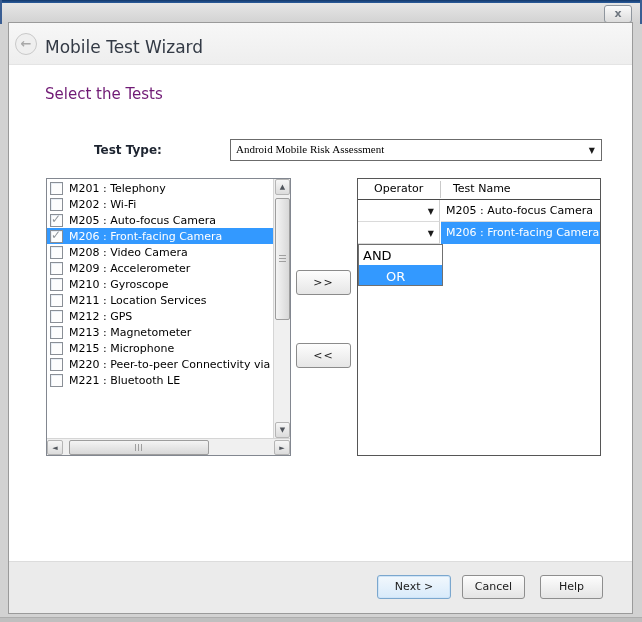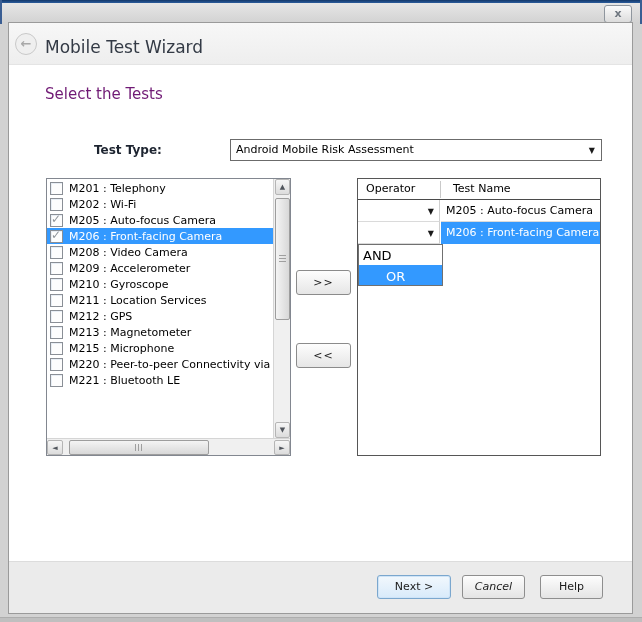--- a/index.html
+++ b/index.html
@@ -35,21 +35,21 @@
     border:1px solid #c9c9c9; border-radius:50%; background:#efefef;
     color:#a8a8a8; font-size:13px; font-weight:bold; text-align:center; line-height:20px; }
   .wiz-title { position:absolute; left:36px; top:14px; font-size:17px; color:#333a45; }
 
   .page-heading { position:absolute; left:36px; top:62px; font-size:15px; color:#701a75;text-align:right; }
 
   .testtype-label { position:absolute; left:58px; top:120px; font-size:12px;
     font-weight:bold; color:#1d2430;margin-left:27px; }
   .combo { position:absolute; left:221px; top:116px; width:372px; height:22px;
     border:1px solid #6b6b6b; background:#ffffff; }
-  .combo-value { position:absolute; left:5px; top:3px; font-size:11px; color:#000; }
+  .combo-value { position:absolute; left:5px; top:3px; font-size:11px; color:#000;font-family:Liberation Serif, serif; }
   .combo-arrow { position:absolute; right:6px; top:6px; font-size:8px; color:#1a1a1a; }
 
   
   .listbox { position:absolute; left:37px; top:155px; width:245px; height:278px;
     border:1px solid #828790; background:#fff; }
   .list-items { position:absolute; left:0; top:1px; width:226px; height:307px; overflow:hidden; }
   .list-item { position:relative; height:16px; display:flex; align-items:center;
     padding-left:3px; white-space:nowrap; overflow:hidden; }
   .list-item.selected { background:#3399ff; }
   .list-item.selected .item-label { color:#ffffff; }
@@ -90,21 +90,21 @@
     border:1px solid #8b8b8b; border-radius:3px;
     background:linear-gradient(#fdfdfd,#e6e6e6);
     font-size:11px; color:#1a1a1a; text-align:center; line-height:23px; letter-spacing:1px; }
   .xfer-add { top:247px; } .xfer-remove { top:320px; }
 
   
   .seltable { position:absolute; left:348px; top:155px; width:244px; height:278px;
     border:1px solid #565656; background:#fff; }
   .tbl-header { position:absolute; left:0; top:0; width:242px; height:21px;
     border-bottom:1px solid #4a4a4a; background:#fff; }
-  .th-operator { position:absolute; left:8px; top:3px; font-size:11px; color:#000; }
+  .th-operator { position:absolute; left:16px; top:3px; font-size:11px; color:#000; }
   .th-testname { position:absolute; left:95px; top:3px; font-size:11px; color:#000; }
   .th-divider { position:absolute; left:82px; top:2px; width:1px; height:17px; background:#c9c9c9; }
   .tbl-row { position:absolute; left:0; width:242px; height:22px; }
   .op-cell { position:absolute; left:0; top:0; width:82px; height:22px;
     border-right:1px solid #cfcfcf; border-bottom:1px solid #dadada; background:#fff; }
   .op-arrow { position:absolute; right:5px; top:7px; font-size:8px; color:#1a1a1a; }
   .test-cell { position:absolute; left:83px; top:0; width:159px; height:22px;
     border-bottom:1px solid #dadada; font-size:11px; color:#000;
     padding:4px 0 0 5px; white-space:nowrap; overflow:hidden; }
   .tbl-row.selected .test-cell { background:#3399ff; color:#fff; border-bottom-color:#3399ff; }
@@ -119,21 +119,21 @@
   .footer { position:absolute; left:0; bottom:0; width:623px; height:52px;
     background:#ebebeb; border-top:1px solid #dcdcdc; }
   .footer-btn { position:absolute; top:13px; height:24px;
     border:1px solid #8e8e8e; border-radius:3px;
     background:linear-gradient(#fdfdfd,#e4e4e4);
     font-size:11px; color:#1a1a1a; text-align:center; line-height:22px; }
   .footer-btn.default { border-color:#7ba7ce;
     background:linear-gradient(#f2f8fd,#d8eafa);
     box-shadow:inset 0 0 0 1px #cfe4f7; }
   .btn-next { left:368px; width:74px; }
-  .btn-cancel { left:453px; width:63px;font-style:italic; }
+  .btn-cancel { left:453px; width:63px; }
   .btn-help { left:531px; width:63px; }
 </style>
 </head>
 <body>
 
 <div class="canvas">
   <div class="frame-top"></div>
   <div class="frame-side frame-left"></div>
   <div class="frame-side frame-right"></div>
   <div class="titlebar"></div>

